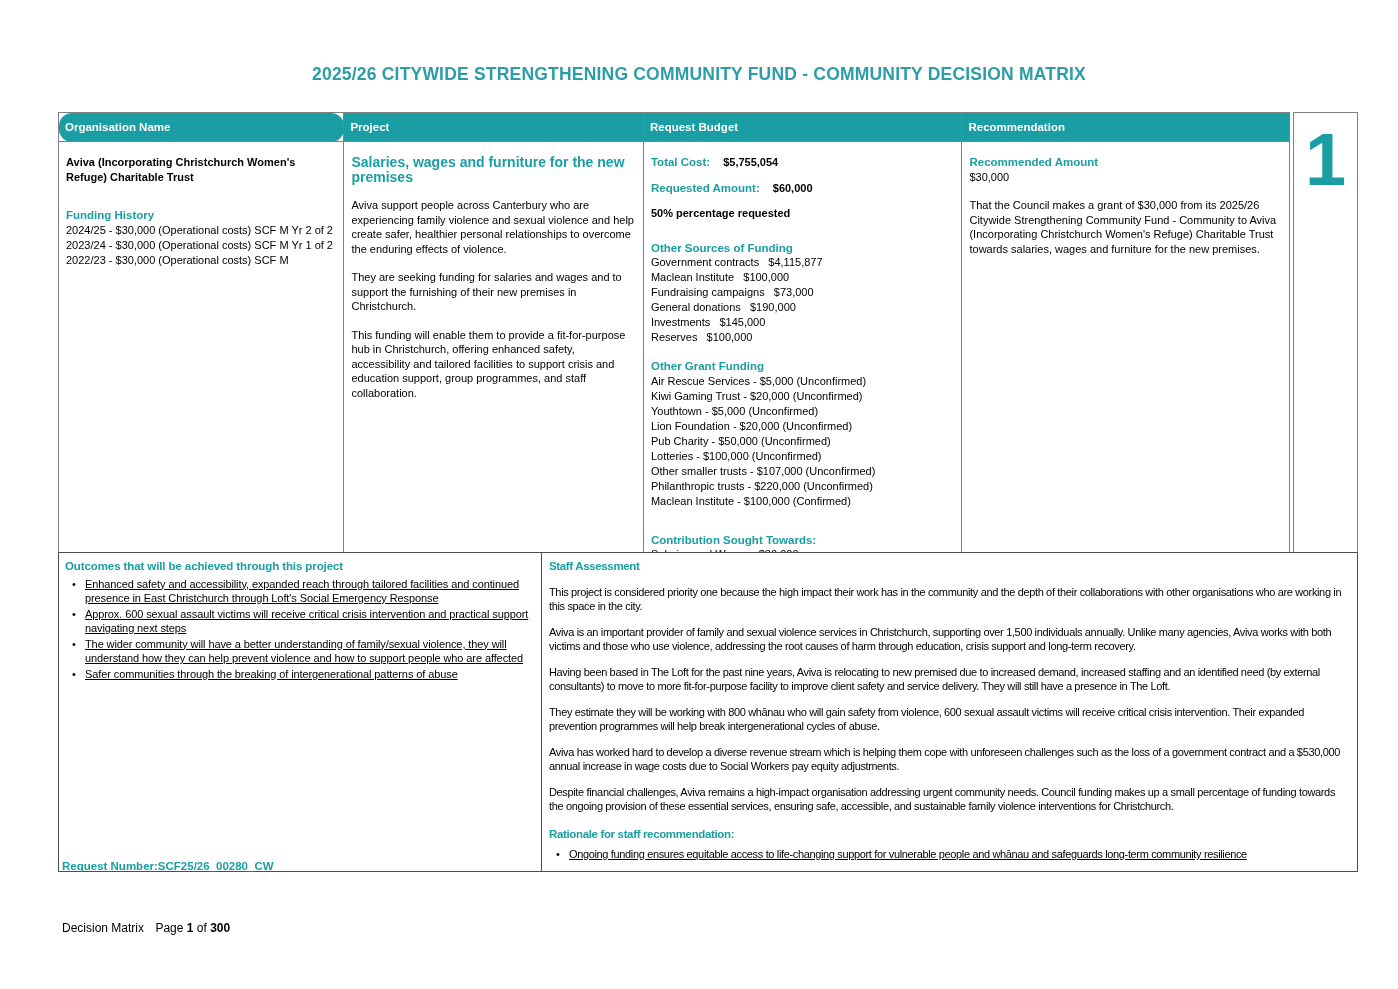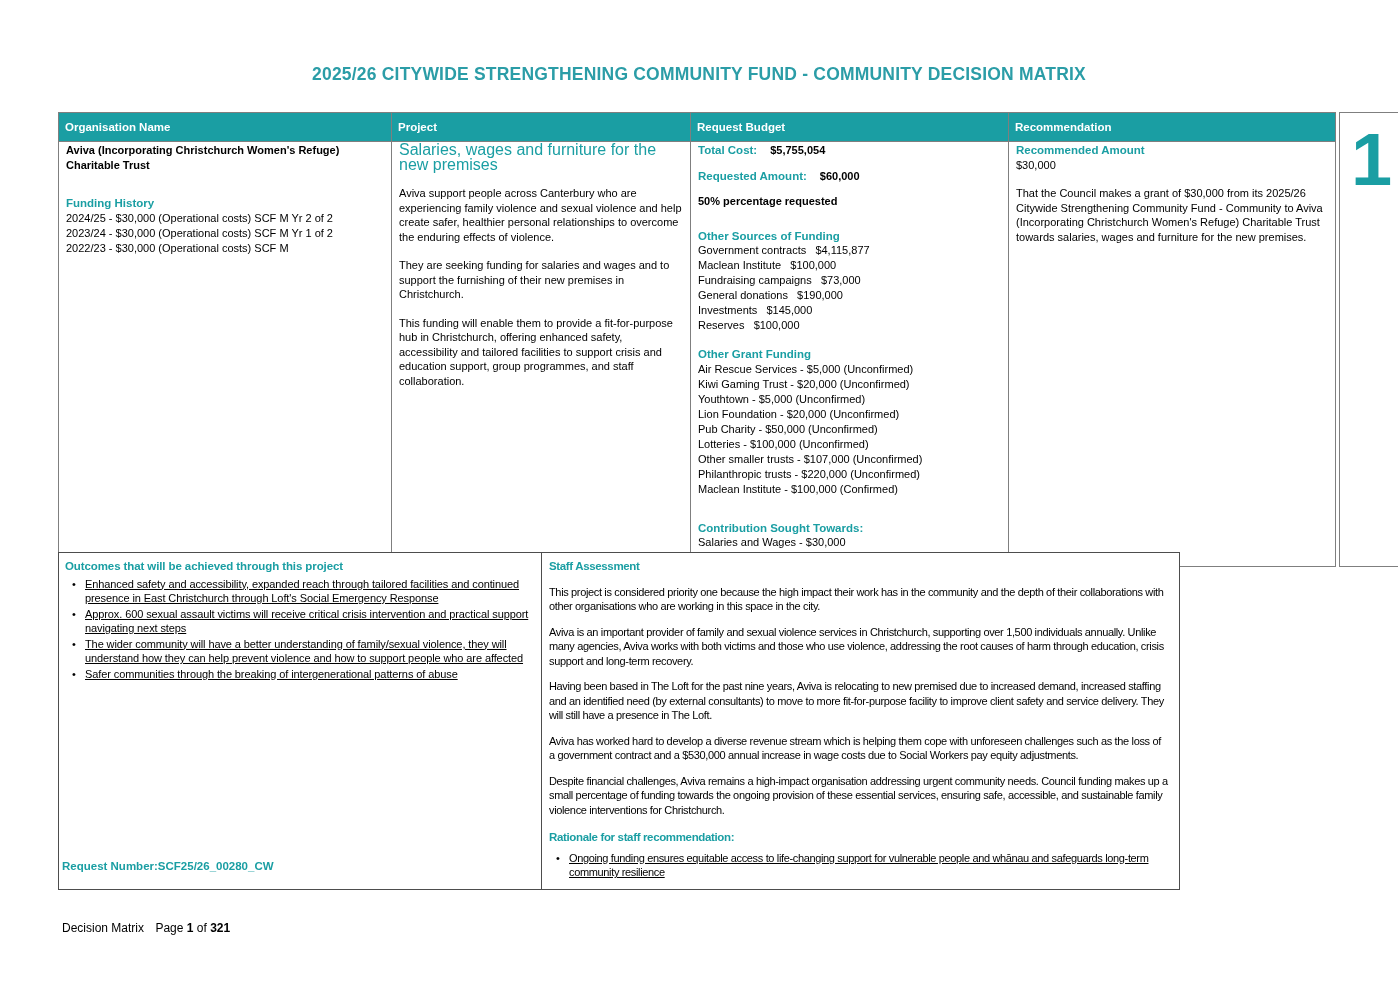--- a/index.html
+++ b/index.html
@@ -23,28 +23,28 @@
 
   
   .matrix-wrap { position: absolute; top: 112px; left: 58px; display: flex; align-items: stretch; }
   table.matrix { border-collapse: collapse; table-layout: fixed; width: 1232px; }
   table.matrix th, table.matrix td { border: 1px solid #7f7f7f; }
   table.matrix th {
     background: #1a9ea3; color: #ffffff;
     font-size: 11.5px; font-weight: bold; text-align: left;
     height: 29px; padding: 4px 6px 4px 6px; vertical-align: middle;
   }
-  table.matrix td { vertical-align: top; height: 394px; padding: 1px 7px; font-size: 11px; line-height: 14.5px; margin-top: 24px; }
-  .col-org { width: 333px; } .col-project { width: 299px; } .col-budget { width: 318px; } .col-rec { width: 327px; }
+  table.matrix td { vertical-align: top; height: 394px; padding: 13px 7px; font-size: 11px; line-height: 14.5px; margin-top: 24px; }
+  .col-org { width: 285px; border-radius: 13px; } .col-project { width: 299px; } .col-budget { width: 318px; } .col-rec { width: 327px; }
 
   .teal-heading { color: #1a9ea3; font-weight: bold; font-size: 11.5px; }
   .org-name { font-weight: bold; }
   .gap-lg { height: 24px; } .gap-md { height: 14px; } .gap-sm { height: 9px; }
 
-  .project-title { color: #1a9ea3; font-weight: normal; font-size: 16px; }
+  .project-title { color: #1a9ea3; font-weight: bold; font-size: 14px; }
   .para { margin-top: 14px; }
   .para:first-child { margin-top: 0; }
 
   .budget-row { margin-bottom: 11px; }
   .label-val .val { font-weight: bold; margin-left: 13px; }
   .bold-line { font-weight: bold; }
   .pre { white-space: pre-wrap; }
   .line { line-height: 15px; }
 
   .rank-box {
@@ -54,21 +54,21 @@
   }
   .rank-number {
     color: #1a9ea3; font-weight: bold;
     font-size: 74px; line-height: 1;
     padding-top: 10px;
   }
 
   
   .bottom-wrap {
     position: absolute; top: 552px; left: 58px;
-    width: 1122px; min-height: 294px;
+    width: 1300px; min-height: 294px;
     border: 1px solid #4d4d4d;
     display: flex; align-items: stretch;
     background: #fff;
   }
   .outcomes-cell {
     width: 483px; padding: 6px 8px 8px 6px;
     border-right: 1px solid #4d4d4d;
     font-size: 11px; line-height: 14.5px; letter-spacing: -0.1px;
   }
   .assessment-cell {
@@ -200,36 +200,37 @@
           <li>Safer communities through the breaking of intergenerational patterns of abuse</li>
         </ul>
     </div>
 
     <div class="assessment-cell">
       <div class="teal-heading">Staff Assessment</div>
       <div>
           <div class="para">This project is considered priority one because the high impact their work has in the community and the depth of their collaborations with other organisations who are working in this space in the city.</div>
           <div class="para">Aviva is an important provider of family and sexual violence services in Christchurch, supporting over 1,500 individuals annually. Unlike many agencies, Aviva works with both victims and those who use violence, addressing the root causes of harm through education, crisis support and long-term recovery.</div>
           <div class="para">Having been based in The Loft for the past nine years, Aviva is relocating to new premised due to increased demand, increased staffing and an identified need (by external consultants) to move to more fit-for-purpose facility to improve client safety and service delivery. They will still have a presence in The Loft.</div>
+          <div class="para">They estimate they will be working with 800 whānau who will gain safety from violence, 600 sexual assault victims will receive critical crisis intervention. Their expanded prevention programmes will help break intergenerational cycles of abuse.</div>
           <div class="para">Aviva has worked hard to develop a diverse revenue stream which is helping them cope with unforeseen challenges such as the loss of a government contract and a $530,000 annual increase in wage costs due to Social Workers pay equity adjustments.</div>
           <div class="para">Despite financial challenges, Aviva remains a high-impact organisation addressing urgent community needs. Council funding makes up a small percentage of funding towards the ongoing provision of these essential services, ensuring safe, accessible, and sustainable family violence interventions for Christchurch.</div>
         </div>
       <div class="teal-heading rationale-label">Rationale for staff recommendation:</div>
       <ul>
           <li>Ongoing funding ensures equitable access to life-changing support for vulnerable people and whānau and safeguards long-term community resilience</li>
         </ul>
     </div>
 
   </div>
 
   <div class="request-number">
     <span>Request Number:</span><span class="req-val">SCF25/26_00280_CW</span>
   </div>
 
   <div class="page-footer">
     <span>Decision Matrix</span><span class="sp"></span>
     <span>Page</span>
     <span class="b">1</span>
     <span>of</span>
-    <span class="b">321</span>
+    <span class="b">300</span>
   </div>
 
 </div>
 
 </body></html>

